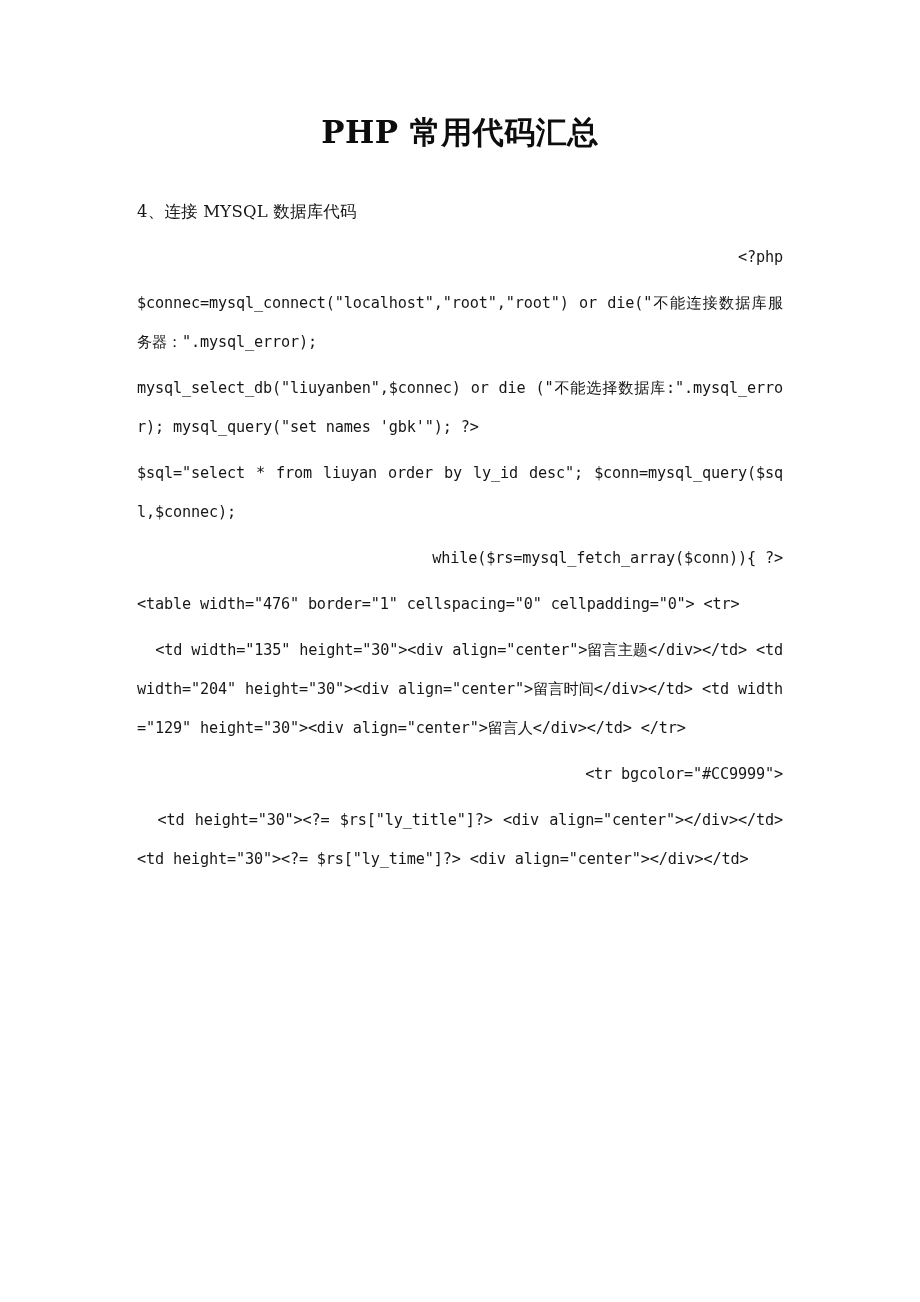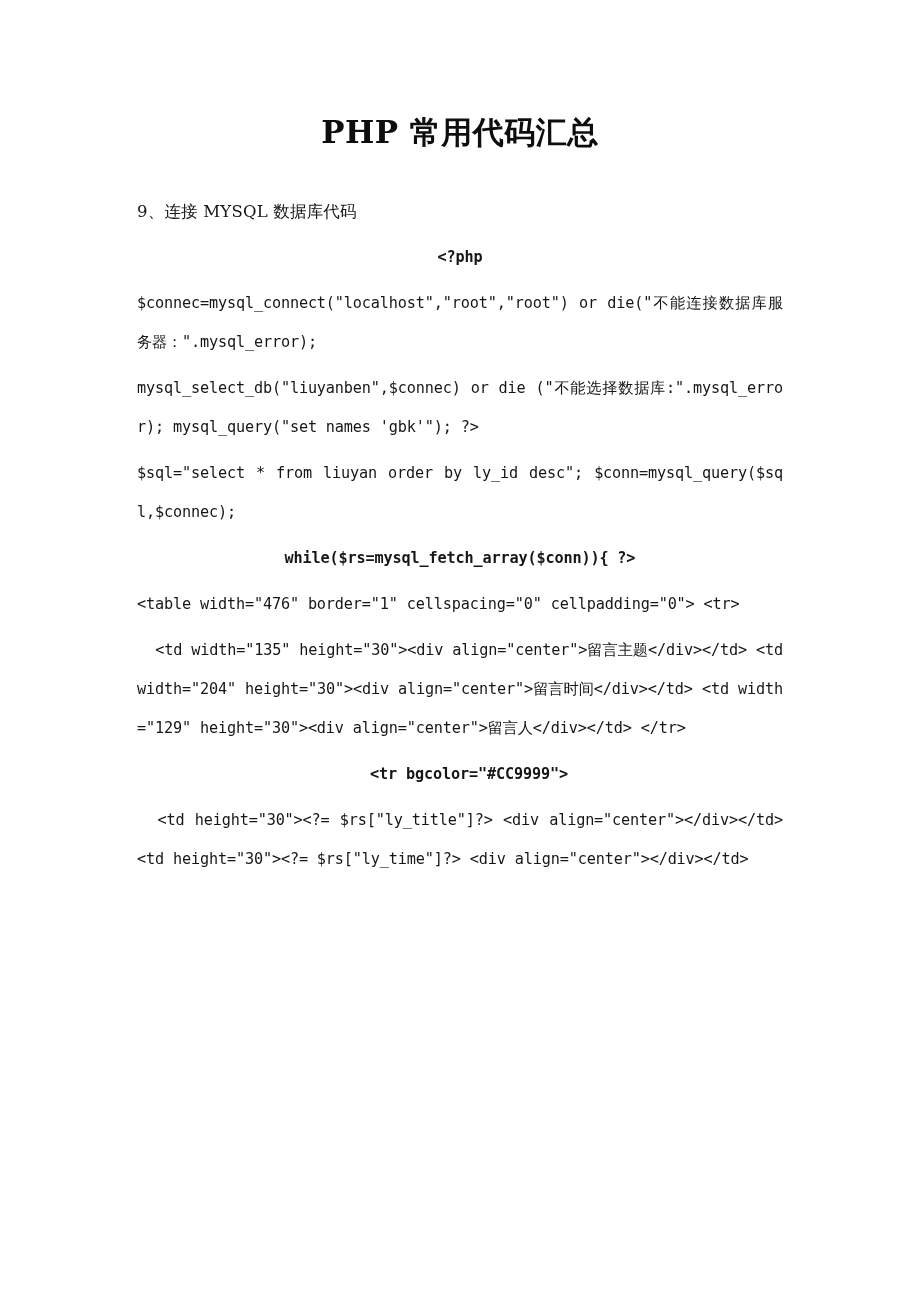--- a/index.html
+++ b/index.html
@@ -65,39 +65,38 @@
   }
 
   
   .para.code {
     font-family: "DejaVu Sans Mono", "Liberation Mono", monospace;
     font-size: 15.2px;
     letter-spacing: -0.15px;
   }
 
   .para.code.nojust {
-    text-align: center;
-    font-weight: bold;
+    text-align: right;
   }
 
   .sp-before-1 { margin-top: 40px; }
   .sp-before-2 { margin-top: 7px; }
 
   
   .ind2::before { content: "\00a0\00a0"; }
 </style>
 </head>
 <body>
 
 <div class="page">
   <div class="content">
 
     <h1 class="doc-title">PHP 常用代码汇总</h1>
 
-    <p class="para prose sp-before-1">9、连接 MYSQL 数据库代码</p>
+    <p class="para prose sp-before-1">4、连接 MYSQL 数据库代码</p>
 
     <p class="para code nojust sp-before-2">&lt;?php</p>
 
     <p class="para code sp-before-2">$connec=mysql_connect("localhost","root","root") or die("不能连接数据库服务器：".mysql_error);</p>
 
     <p class="para code sp-before-2">mysql_select_db("liuyanben",$connec) or die ("不能选择数据库:".mysql_error);        mysql_query("set names 'gbk'"); ?&gt;</p>
 
 
     <p class="para code sp-before-2">$sql="select * from liuyan order by ly_id desc"; $conn=mysql_query($sql,$connec);</p>
 

